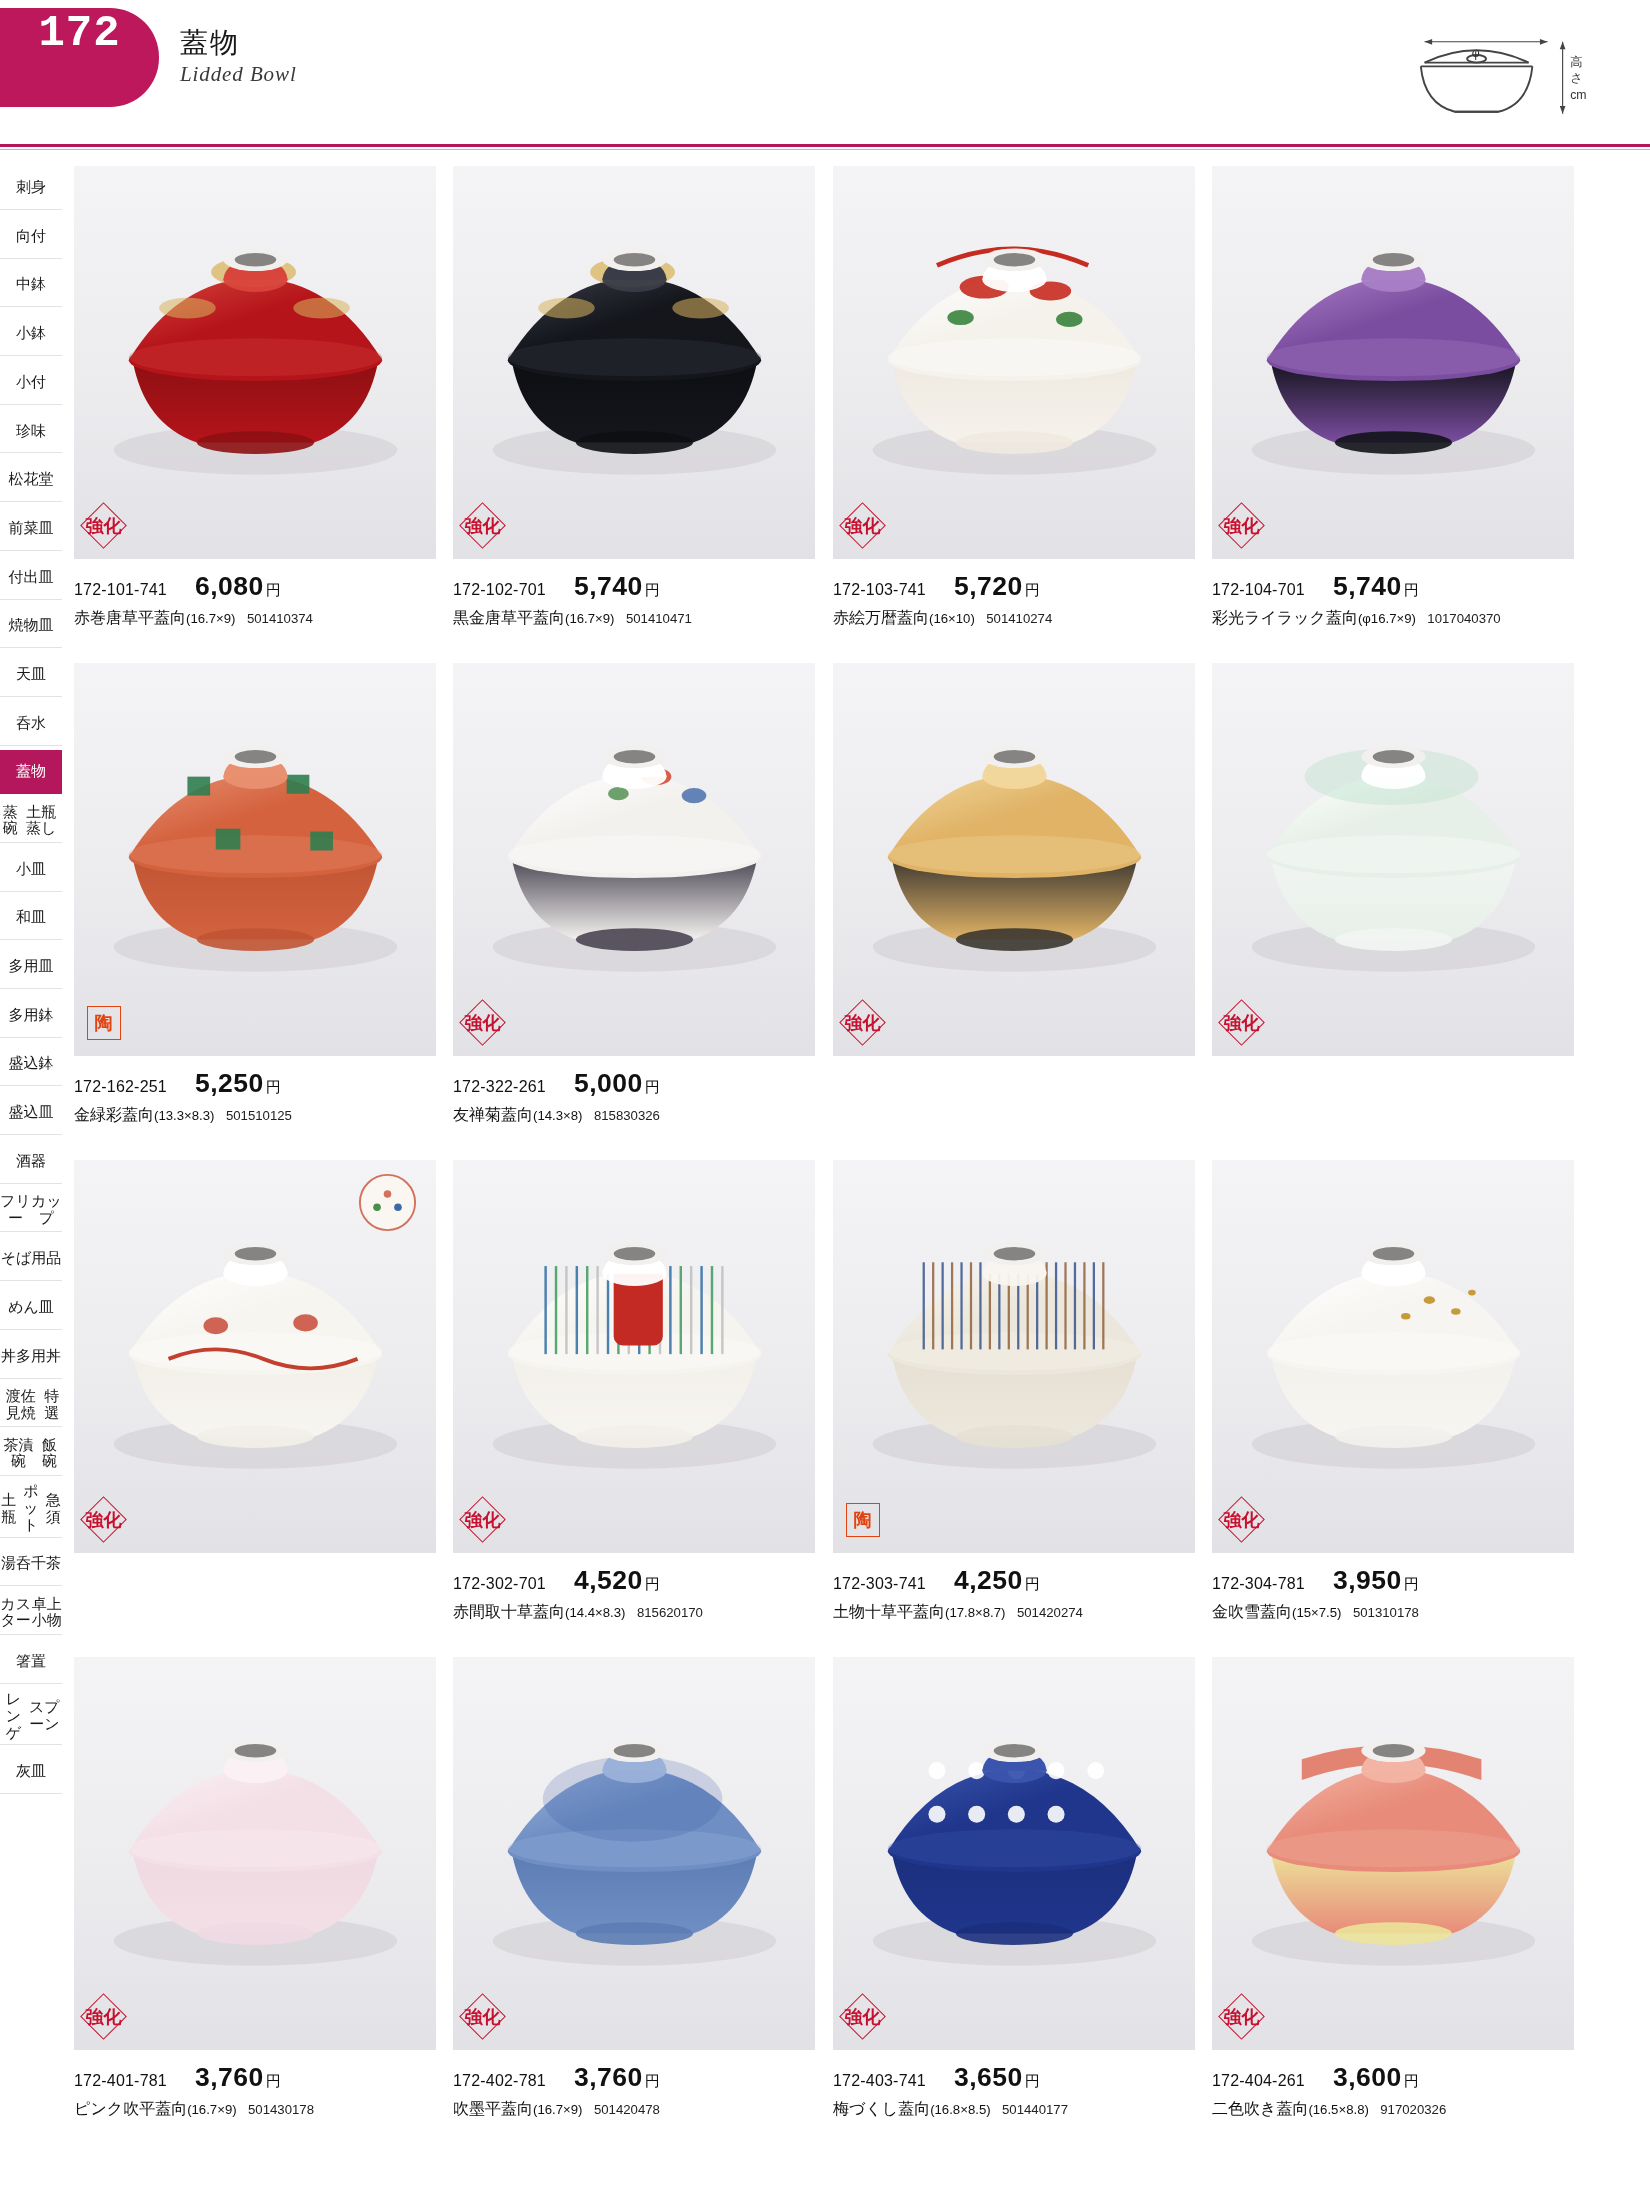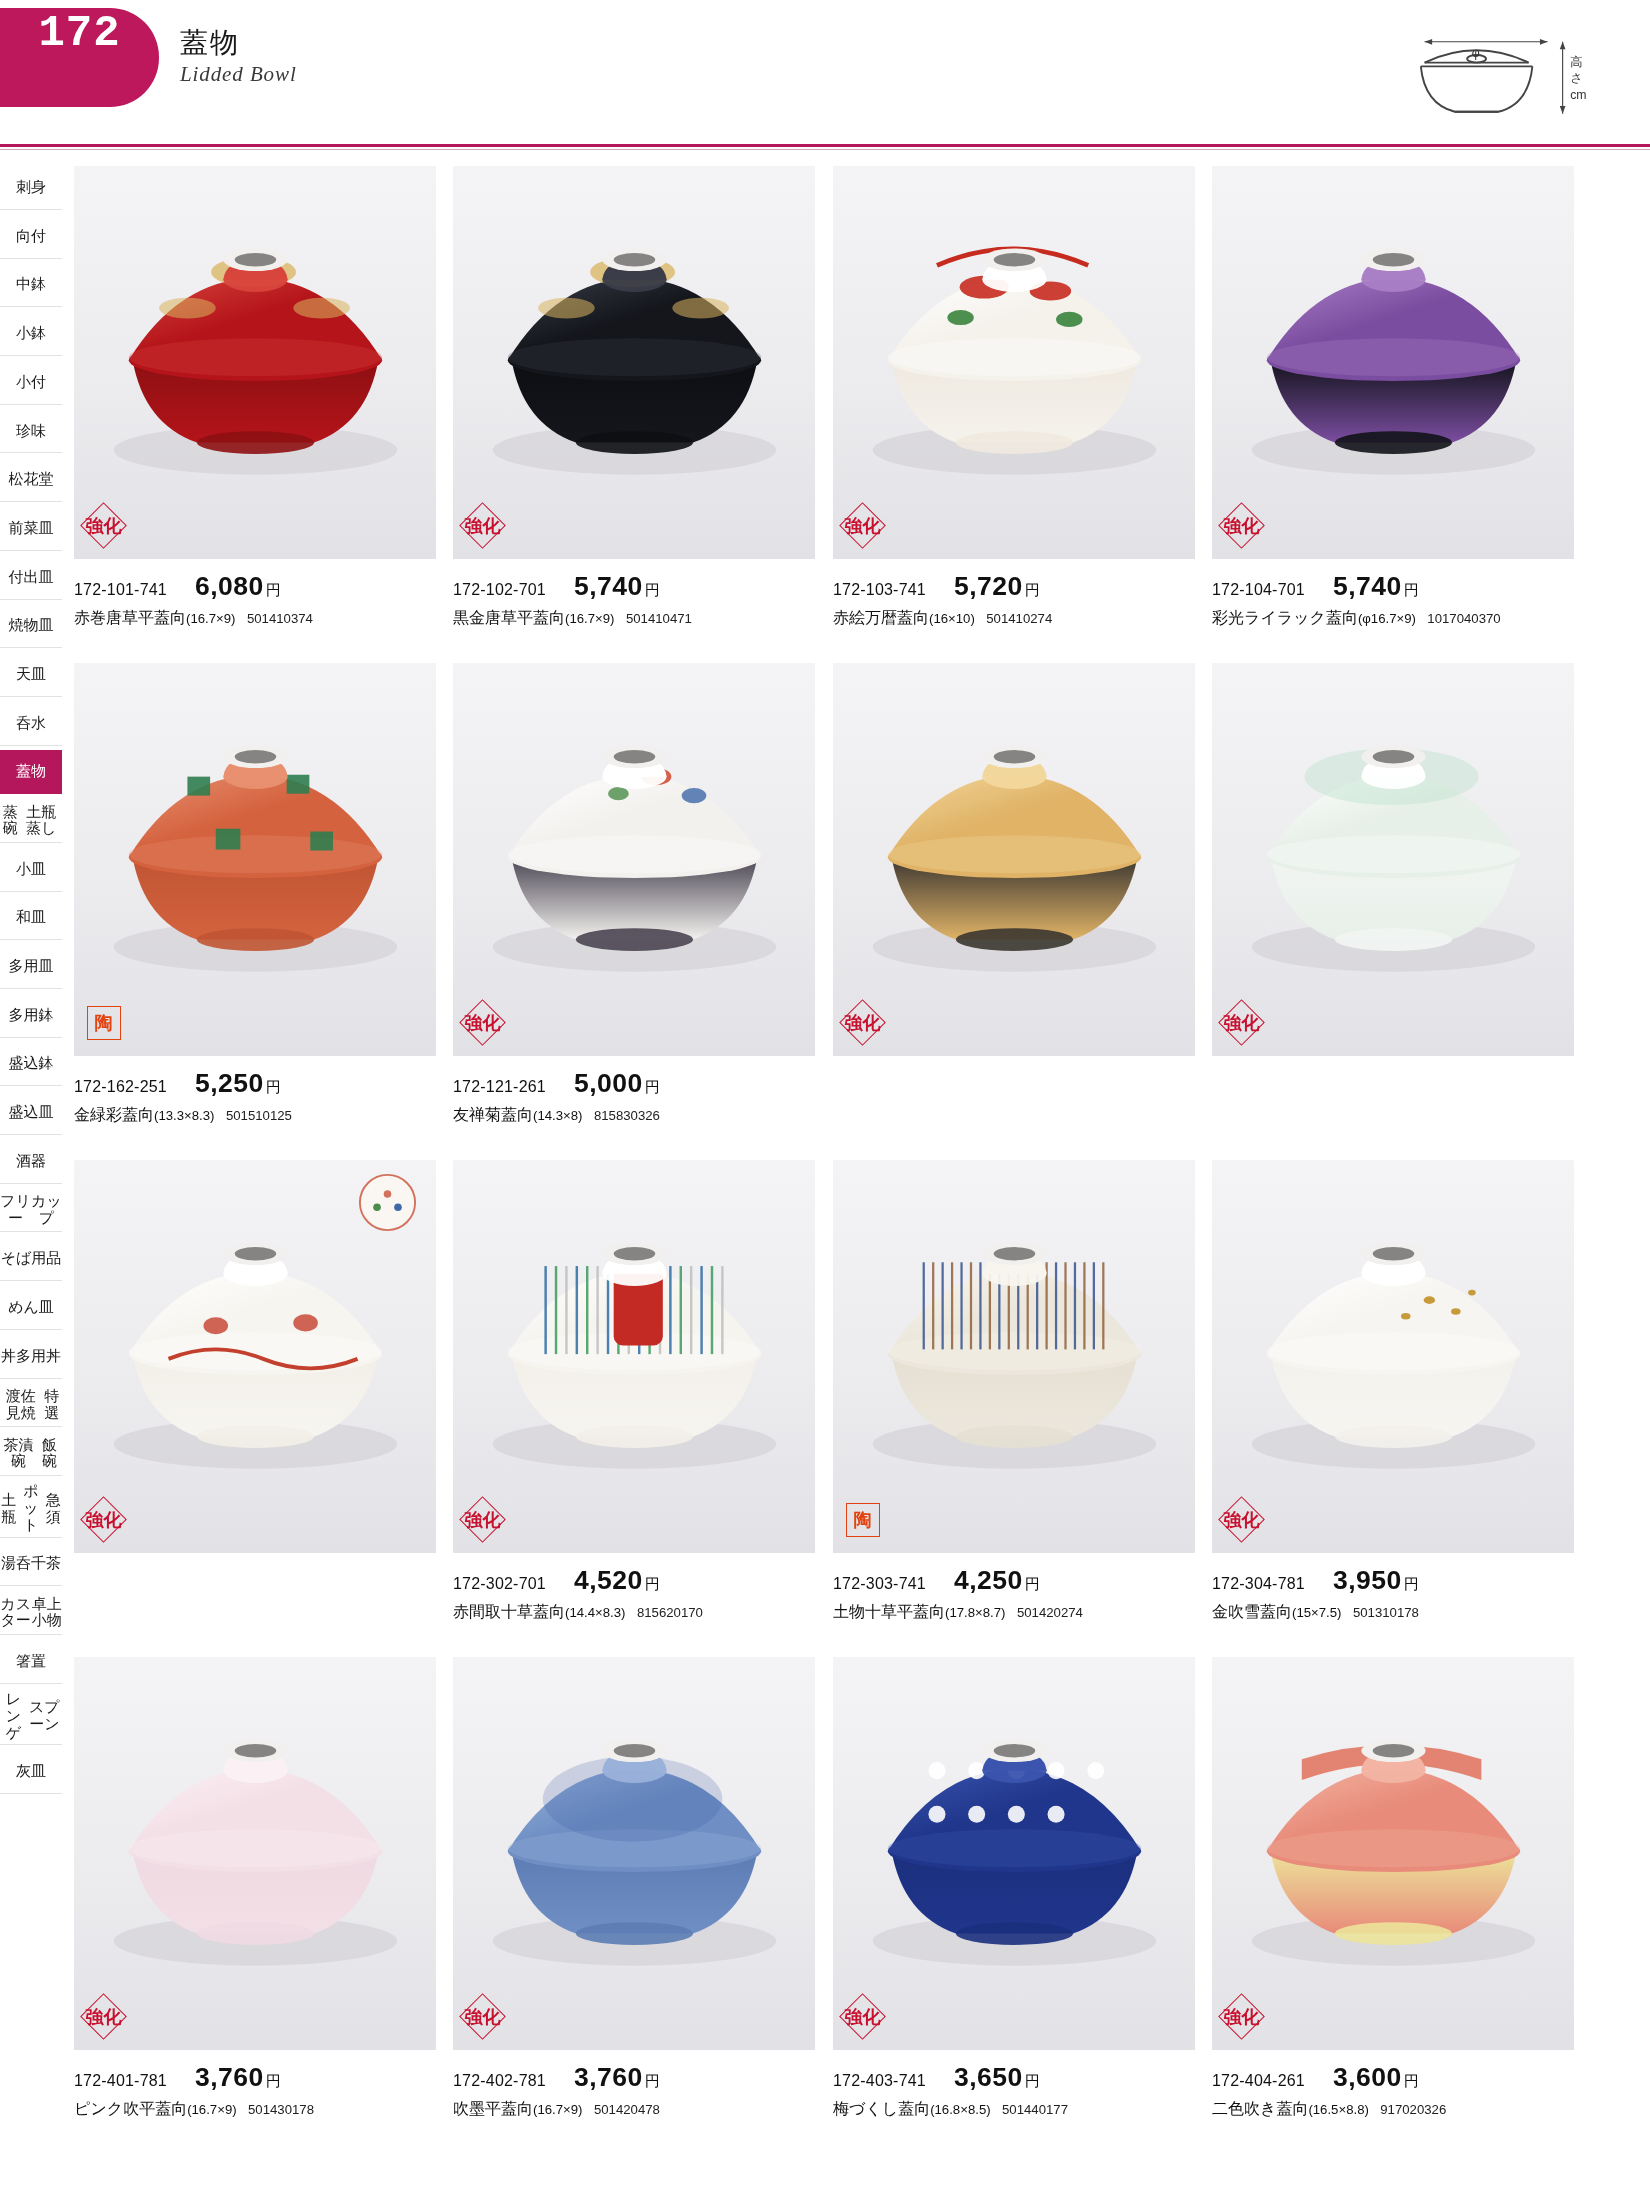--- a/index.html
+++ b/index.html
@@ -525,21 +525,21 @@
     <ellipse cx="192" cy="120" rx="34" ry="13" fill="#ffffff" opacity=".95"></ellipse>
     <path d="M158 120 Q160 100 192 98 Q224 100 226 120 Z" fill="#ffffff"></path>
     <ellipse cx="192" cy="99" rx="34" ry="12" fill="#f2f0ee"></ellipse>
     <ellipse cx="192" cy="99" rx="22" ry="7" fill="#2b2b2b" opacity=".55"></ellipse>
   </svg><div class="badge">
             <div class="dia"></div>
             <div class="lbl">強化</div>
           </div></div>
         <div class="caption">
           <div class="price-line">
-         <span class="code">172-121-261</span>
+         <span class="code">172-322-261</span>
          <span class="price">5,000<span class="yen">円</span></span>
        </div>
        <div class="desc-line">
          <span>友禅菊蓋向</span><span class="dim">(14.3×8)</span><span class="jan">815830326</span>
        </div>
         </div>
       </div>
       <div class="cell" style="left: 759px;">
         <div class="photo">
   <svg width="362" height="393" viewBox="0 0 383 415" preserveAspectRatio="none">

